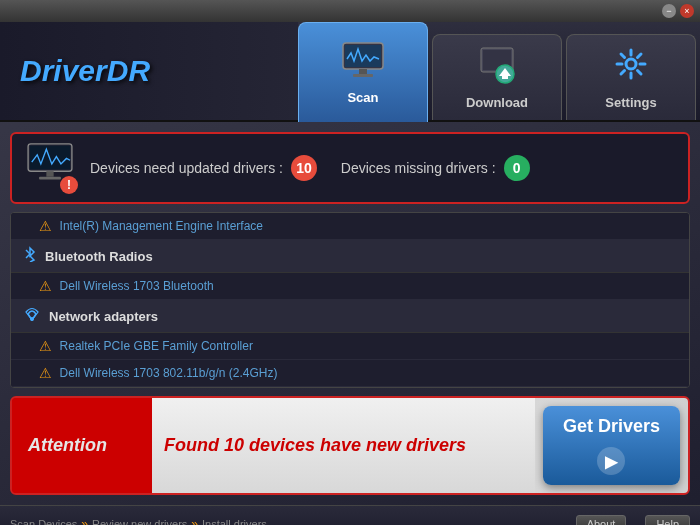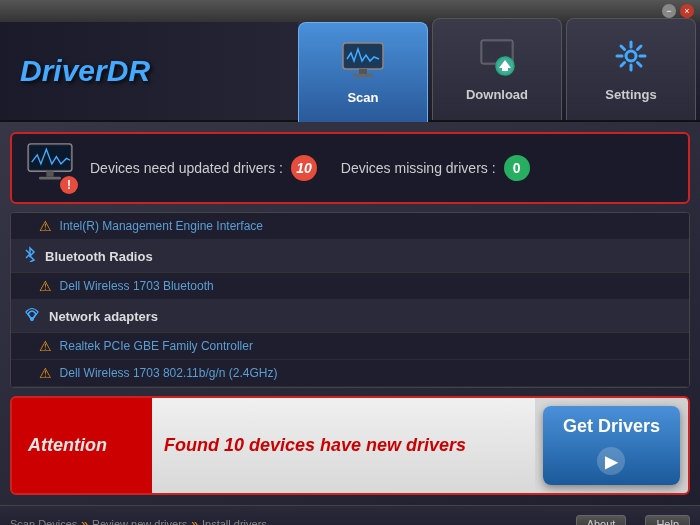--- a/index.html
+++ b/index.html
@@ -80,21 +80,21 @@
       align-items: flex-end;
       flex: 1;
     }
 
     .nav-tab {
       display: flex;
       flex-direction: column;
       align-items: center;
       justify-content: center;
       width: 130px;
-      height: 102px;
+      height: 86px;
       cursor: pointer;
       border-radius: 8px 8px 0 0;
       background: linear-gradient(to bottom, #3a3a4a, #2a2a3a);
       border: 1px solid #555;
       border-bottom: none;
       margin-right: 4px;
       position: relative;
       color: #ccc;
       font-size: 14px;
       font-weight: bold;
@@ -176,21 +176,21 @@
       display: inline-flex;
       align-items: center;
       justify-content: center;
       width: 26px;
       height: 26px;
       border-radius: 50%;
       font-size: 14px;
       font-weight: bold;
       color: #fff;
     }
-    .count-red { background: #e74c3c; font-style: italic; }
+    .count-red { background: #e74c3c; }
     .count-green { background: #27ae60; }
 
     
     .device-list-container {
       flex: 1;
       background: #1e1e2e;
       border: 1px solid #444;
       border-radius: 4px;
       overflow: hidden;
       position: relative;

